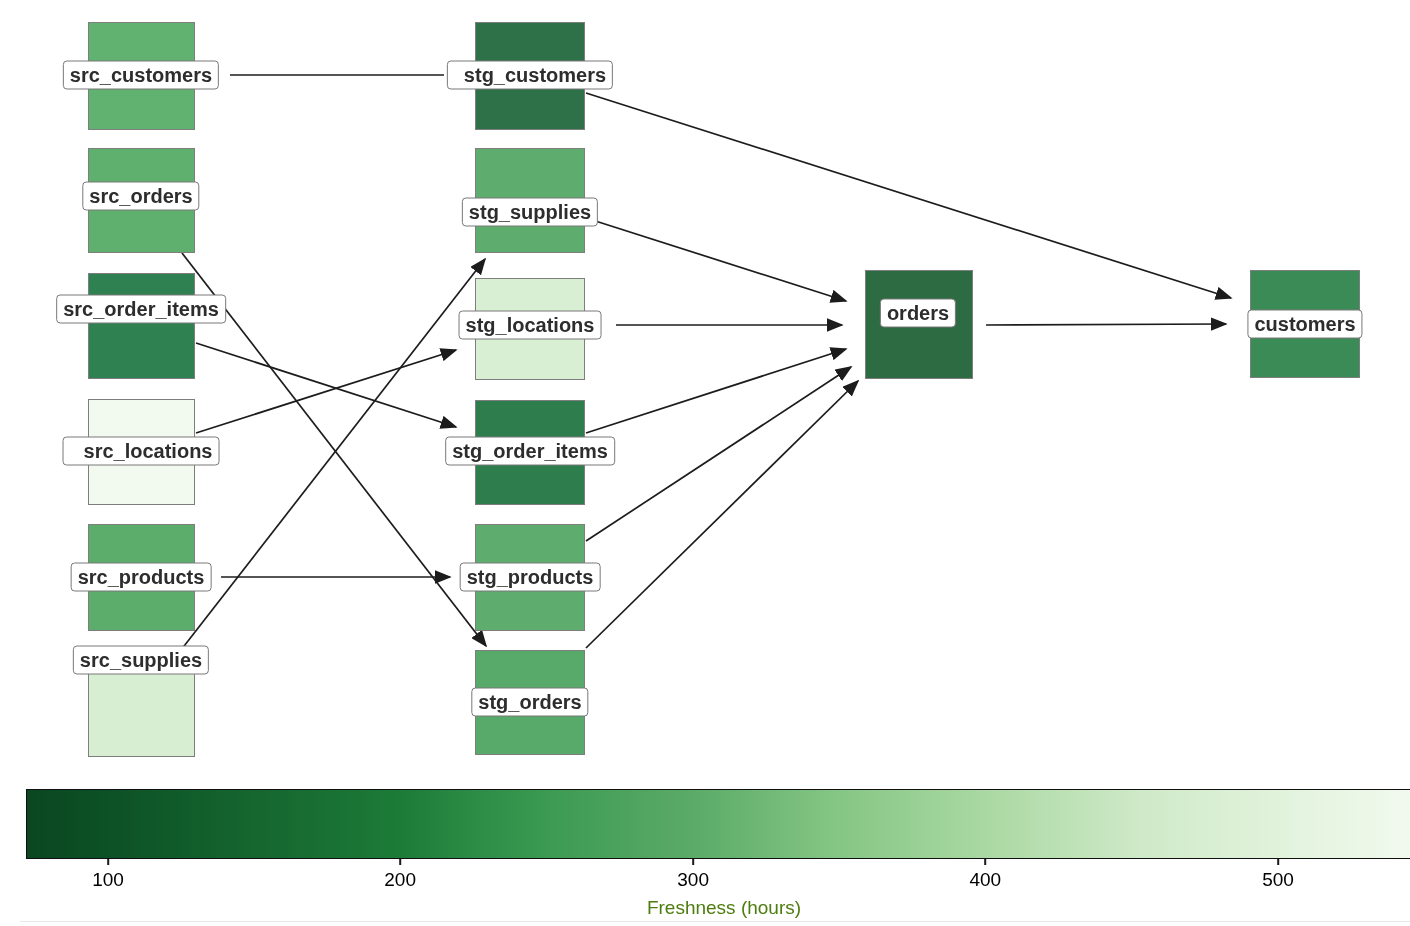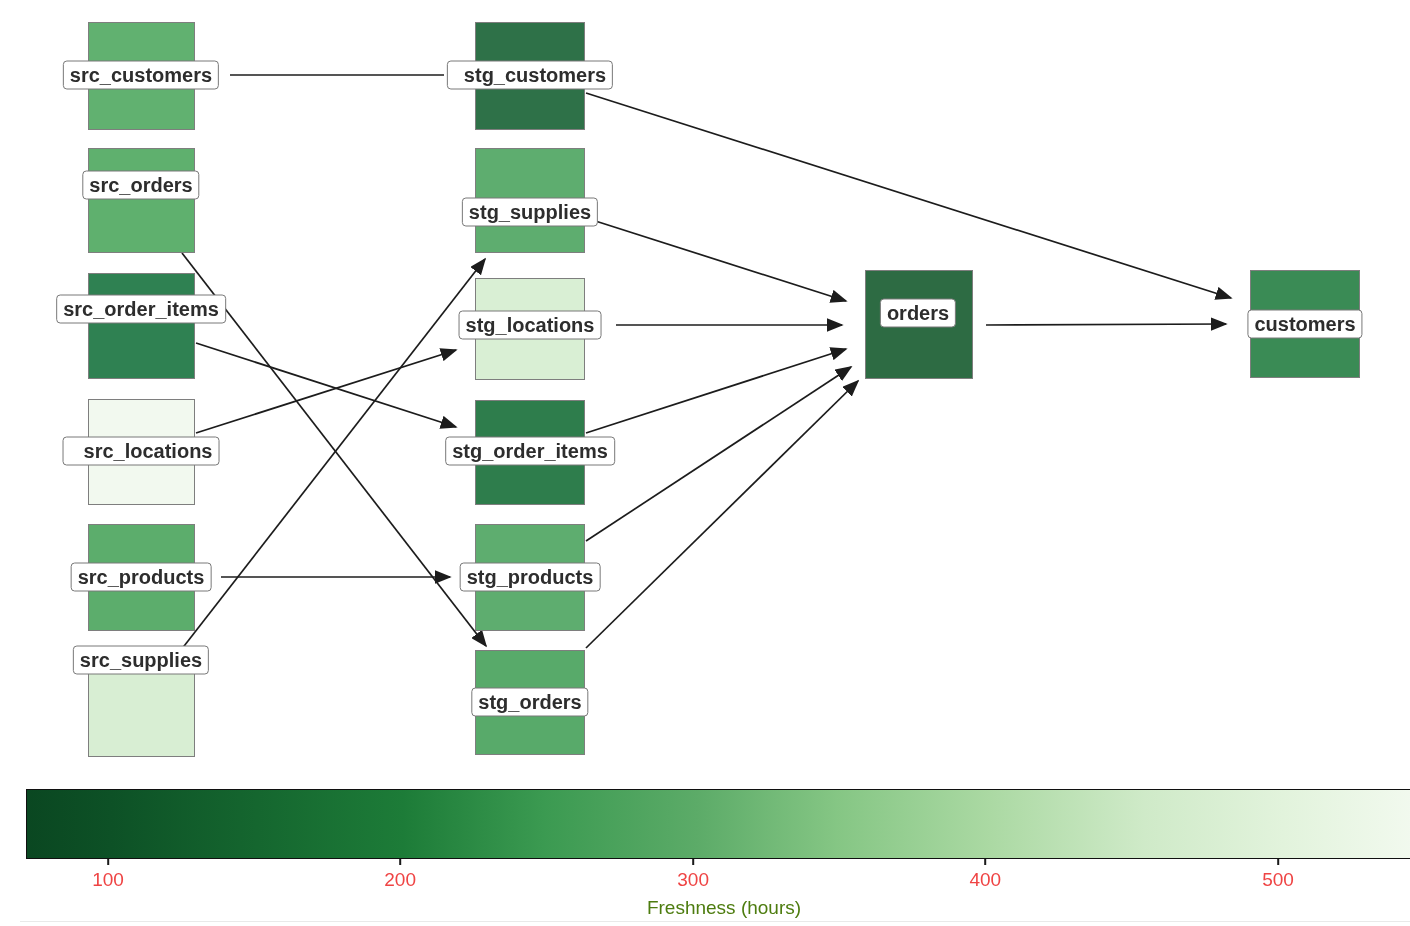--- a/index.html
+++ b/index.html
@@ -35,21 +35,21 @@
   }
   .cbar-tick{
     position:absolute;
     width:1.6px;height:6px;
     background:#1a1a1a;
     transform:translateX(-50%);
   }
   .cbar-tick-label{
     position:absolute;
     transform:translateX(-50%);
-    font-size:19px;color:#ef4444;
+    font-size:19px;color:#000000;
     white-space:nowrap;
   }
   #cbar-axis-label{
     position:absolute;
     transform:translateX(-50%);
     font-size:19px;color:#4d7c0f;
     white-space:nowrap;
   }
   #bottom-rule{
     position:absolute;left:0;width:100%;height:1px;
@@ -94,21 +94,21 @@
       <div class="node-box" style="left: 455px; top: 148px; width: 110px; height: 105px; background: rgb(94, 173, 111);"></div>
       <div class="node-box" style="left: 455px; top: 278px; width: 110px; height: 102px; background: rgb(217, 239, 212);"></div>
       <div class="node-box" style="left: 455px; top: 400px; width: 110px; height: 105px; background: rgb(46, 125, 76);"></div>
       <div class="node-box" style="left: 455px; top: 524px; width: 110px; height: 107px; background: rgb(94, 173, 111);"></div>
       <div class="node-box" style="left: 455px; top: 650px; width: 110px; height: 105px; background: rgb(88, 170, 106);"></div>
       <div class="node-box" style="left: 845px; top: 270px; width: 108px; height: 109px; background: rgb(45, 107, 67);"></div>
       <div class="node-box" style="left: 1230px; top: 270px; width: 110px; height: 108px; background: rgb(58, 139, 85);"></div>
     </div>
   <div id="labels-layer">
       <div class="node-label" style="left: 121px; top: 75px;">src_customers</div>
-      <div class="node-label" style="left: 121px; top: 185px;">src_orders</div>
+      <div class="node-label" style="left: 121px; top: 196px;">src_orders</div>
       <div class="node-label" style="left: 121px; top: 309px; text-align: right;">src_order_items</div>
       <div class="node-label" style="left: 121px; top: 451px; padding-left: 20px;">src_locations</div>
       <div class="node-label" style="left: 121px; top: 577px;">src_products</div>
       <div class="node-label" style="left: 121px; top: 660px;">src_supplies</div>
       <div class="node-label" style="left: 510px; top: 75px; padding-left: 16px;">stg_customers</div>
       <div class="node-label" style="left: 510px; top: 212px;">stg_supplies</div>
       <div class="node-label" style="left: 510px; top: 325px;">stg_locations</div>
       <div class="node-label" style="left: 510px; top: 451px;">stg_order_items</div>
       <div class="node-label" style="left: 510px; top: 577px;">stg_products</div>
       <div class="node-label" style="left: 510px; top: 702px;">stg_orders</div>

